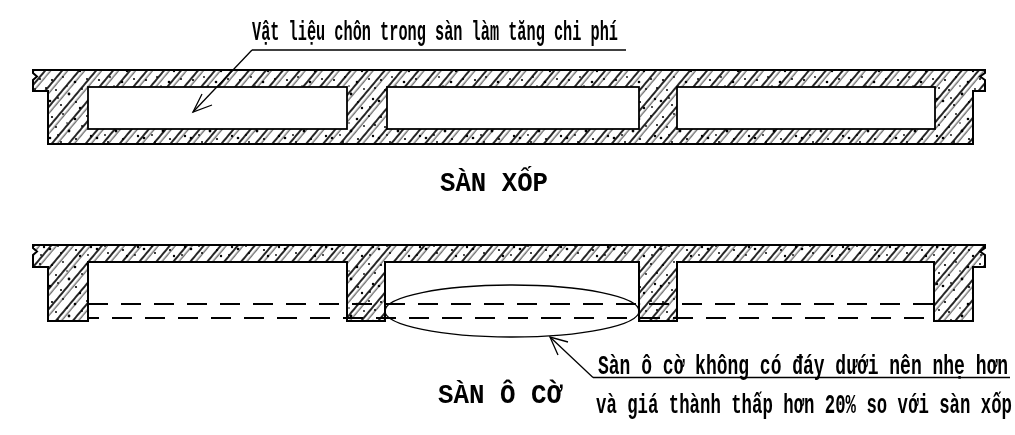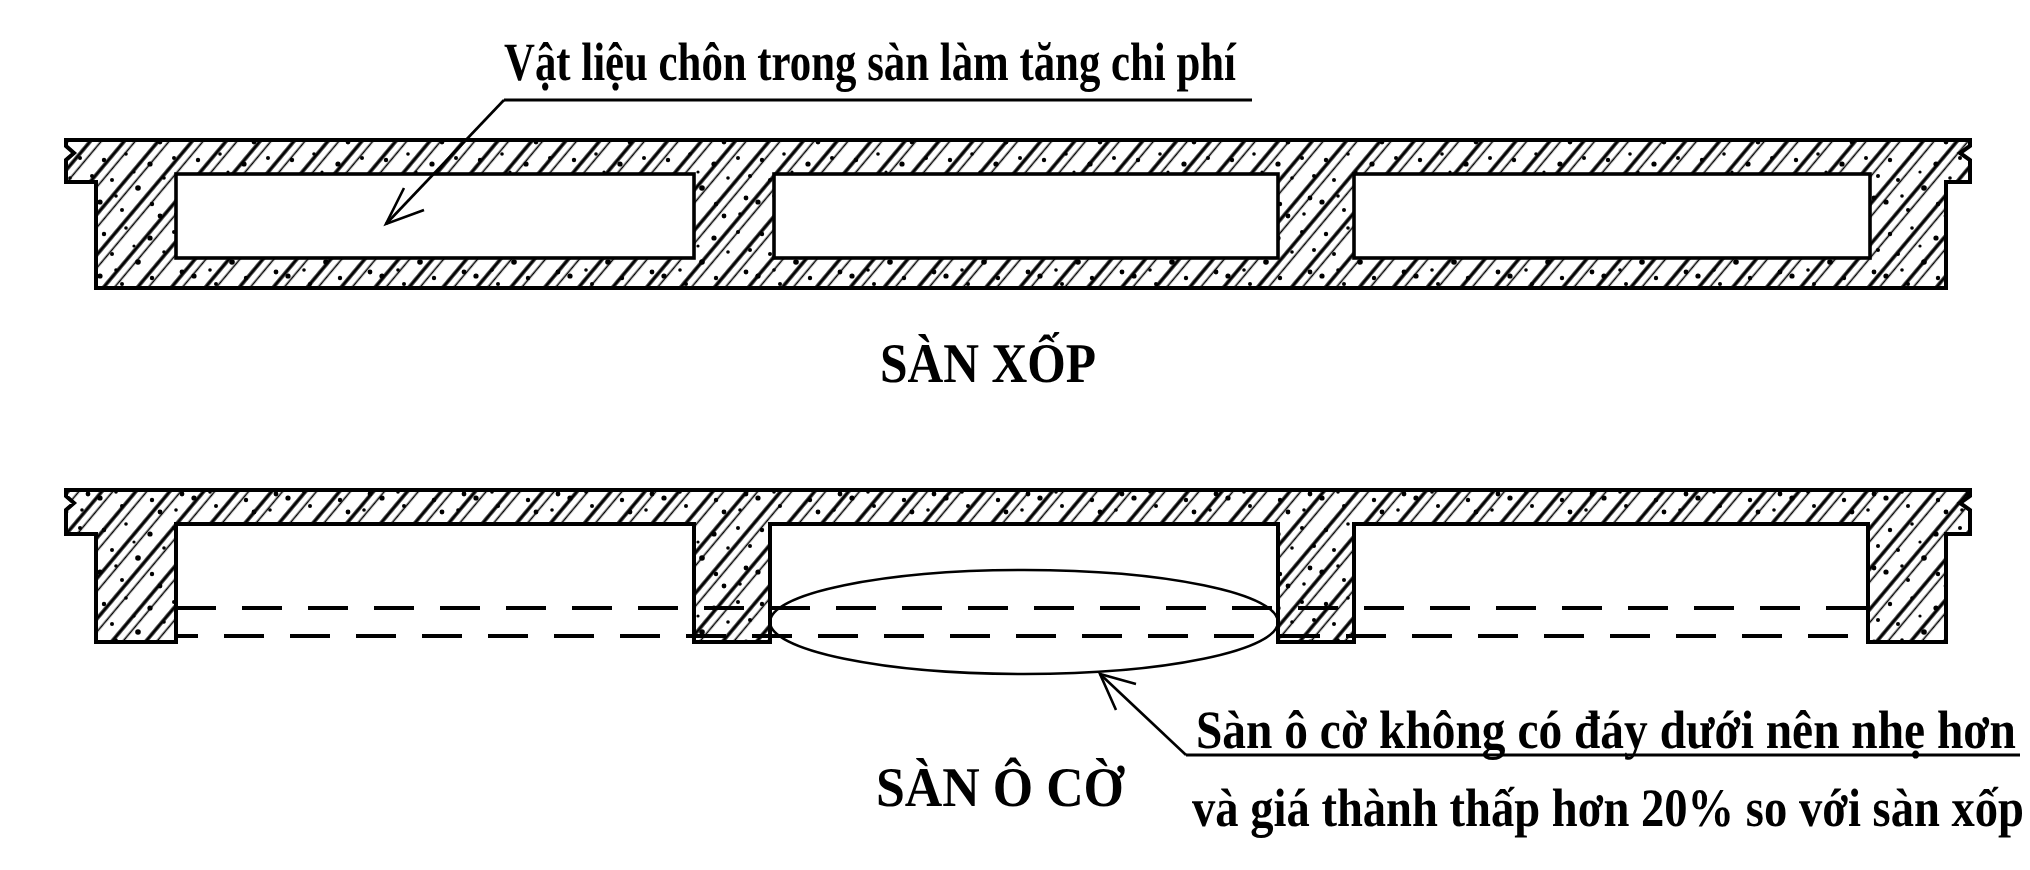--- a/index.html
+++ b/index.html
@@ -4,21 +4,21 @@
 <style>
   :root{
     --line:#000000;
     --bg:#ffffff;
   }
   html,body{margin:0;padding:0;background:var(--bg);}
   .stage{
     position:relative;
     width:1015px;height:435px;
     background:var(--bg);
-    font-family:Liberation Serif, serif;
+    font-family:Liberation Mono, monospace;
     overflow:hidden;
   }
   svg{display:block;}
   .outline{fill:none;stroke:var(--line);stroke-width:2;stroke-linejoin:miter;}
   .void{fill:var(--bg);stroke:var(--line);stroke-width:1.8;}
   .dash{fill:none;stroke:var(--line);stroke-width:2;stroke-dasharray:20 13;}
   .thin{fill:none;stroke:var(--line);stroke-width:1.3;}
   .underline{stroke:var(--line);stroke-width:1.4;}
   text{fill:var(--line);font-weight:700;}
   .label{font-size:28px;}

